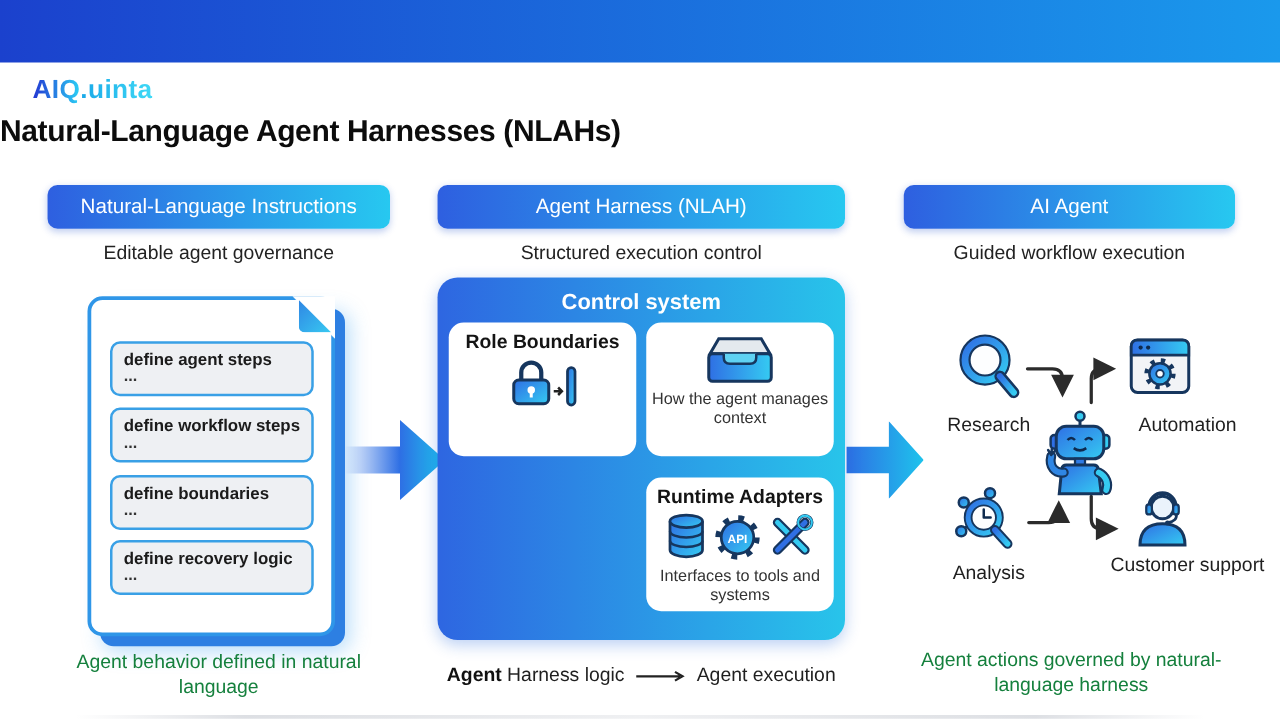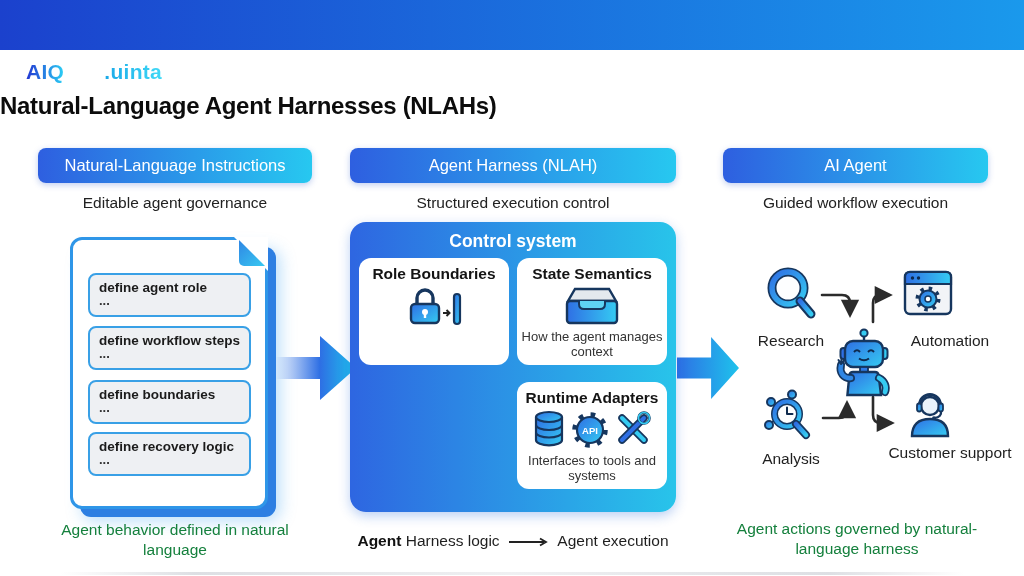--- a/index.html
+++ b/index.html
@@ -6,21 +6,21 @@
   body{
     width:1024px;height:576px;position:relative;overflow:hidden;
     background:#ffffff;font-family:"Liberation Sans",sans-serif;color:#1d1d1d;
   }
   .topbar{position:absolute;left:0;top:0;width:1024px;height:50px;
     background:linear-gradient(90deg,#1b41cd,#1a99ec);}
   .logo{position:absolute;left:26px;top:60px;font-size:21px;font-weight:bold;letter-spacing:.3px;}
   .logo span{background:linear-gradient(90deg,#2335d2,#2bd0f5);
     -webkit-background-clip:text;background-clip:text;color:transparent;}
   .logo .p2{background:linear-gradient(90deg,#19a8e8,#3fd9f6);
-    -webkit-background-clip:text;background-clip:text;color:transparent;margin-left:40px;}
+    -webkit-background-clip:text;background-clip:text;color:transparent;}
   .title{position:absolute;left:0;top:92px;width:1024px;
     font-size:24px;font-weight:bold;color:#0c0c0c;letter-spacing:-.3px;}
   .pill{position:absolute;height:35px;border-radius:8px;display:flex;align-items:center;justify-content:center;
     background:linear-gradient(90deg,#2e5fe0,#27c8f0);color:#fff;font-weight:normal;font-size:16.5px;
     box-shadow:0 2px 6px rgba(30,80,200,.28);}
   #pill1{left:38px;top:148px;width:274px}
   #pill2{left:350px;top:148px;width:326px}
   #pill3{left:723px;top:148px;width:265px}
   .subtitle{position:absolute;top:194px;font-size:15.5px;color:#222;text-align:center;}
   #sub1{left:38px;width:274px}
@@ -107,21 +107,21 @@
 <div class="pill" id="pill3">AI Agent</div>
 
 <div class="subtitle" id="sub1">Editable agent governance</div>
 <div class="subtitle" id="sub2">Structured execution control</div>
 <div class="subtitle" id="sub3">Guided workflow execution</div>
 
 <div class="doc">
   <div class="fold-cover"></div>
   <div class="fold-flap"></div>
   <div class="doc-item" id="it1">
-    <div class="t">define agent role</div>
+    <div class="t">define agent steps</div>
     <div class="e">...</div>
   </div>
   <div class="doc-item" id="it2">
     <div class="t">define workflow steps</div>
     <div class="e">...</div>
   </div>
   <div class="doc-item" id="it3">
     <div class="t">define boundaries</div>
     <div class="e">...</div>
   </div>
@@ -145,21 +145,20 @@
         <rect x="8" y="19" width="28" height="19" rx="4" fill="url(#gb)" stroke="#16365e" stroke-width="2.4"></rect>
         <circle cx="22" cy="27" r="3" fill="#fff"></circle>
           <rect x="20.8" y="28" width="2.4" height="5" fill="#fff"></rect>
         <path d="M40,28 h6 m-2.5,-3 l3,3 l-3,3" fill="none" stroke="#222" stroke-width="2"></path>
         <rect x="51" y="9" width="6" height="30" rx="3" fill="url(#gb)" stroke="#16365e" stroke-width="2.2"></rect>
       </svg>
     </div>
   </div>
 
   <div class="ccard" id="cc2">
-    <div class="h">State Semantics</div>
     <div class="ic">
       <svg width="56" height="42" viewBox="0 0 56 42">
         <path d="M11,4 h34 l7,12 h-48 z" fill="#e4e9ee" stroke="#16365e" stroke-width="2.4"></path>
         <rect x="3" y="16" width="50" height="22" rx="3" fill="url(#gb2)" stroke="#16365e" stroke-width="2.4"></rect>
         <path d="M15,16 v3 q0,5 5,5 h16 q5,0 5,-5 v-3" fill="#5fd2f3" stroke="#16365e" stroke-width="2"></path>
       </svg>
     </div>
     <div class="d">How the agent manages context</div>
   </div>
 

